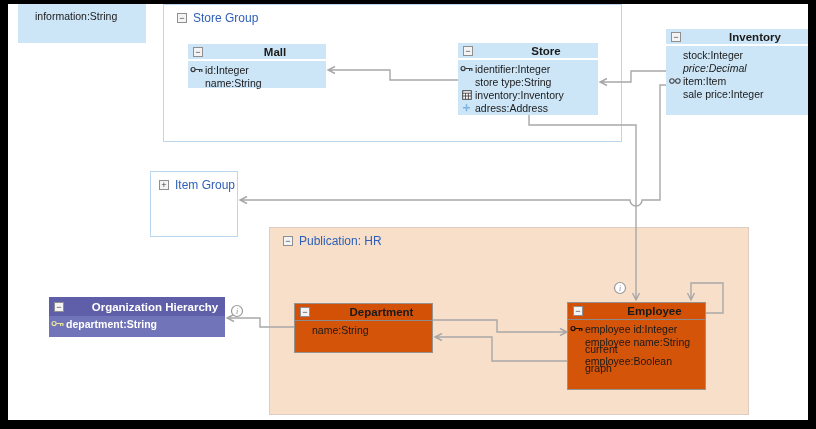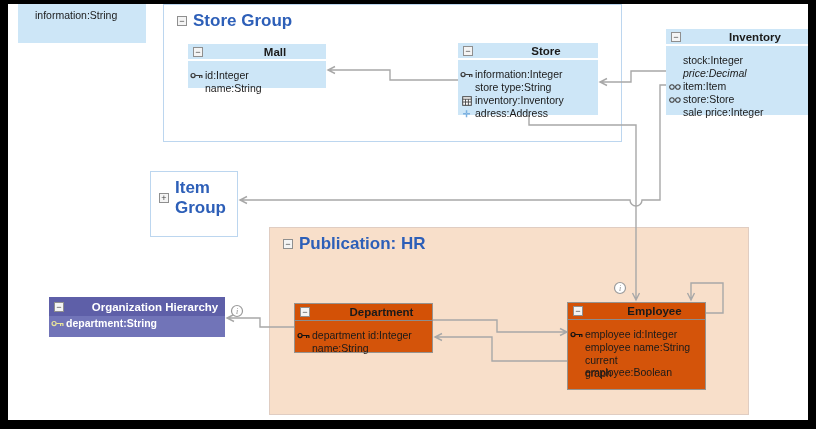--- a/index.html
+++ b/index.html
@@ -6,39 +6,39 @@
   body{
     width:816px;height:429px;background:#000;position:relative;
     font-family:"Liberation Sans", sans-serif;overflow:hidden;
   }
   #canvas{position:absolute;left:8px;top:4px;width:800px;height:416px;background:#fff;}
 
   
   .group{position:absolute;background:#fff;border:1px solid #bcd6ef;box-sizing:border-box;}
   .group.peach{background:#f8dfca;border:1px solid #e0cdc2;}
   .g-head{display:flex;align-items:center;gap:6px;padding:6px 0 0 13px;}
-  .g-title{color:#2d5fb8;font-weight:bold;font-size:17px;}
+  .g-title{color:#2d5fb8;font-weight:normal;font-size:12px;}
   .collapse{
     width:10px;height:10px;background:#f4f4f4;border:1px solid #8f8f8f;box-sizing:border-box;
     font-size:9px;line-height:8px;text-align:center;color:#444;display:inline-block;flex:0 0 auto;
   }
 
   
   .ent{position:absolute;box-sizing:border-box;font-size:10.5px;color:#1a1a1a;}
   .ent.blue{background:#cde6f7;}
   .ent.orange{background:#d4540a;border:1px solid #96938f;}
   .ent.purple{background:#7174b8;color:#fff;}
   .hdr{position:relative;height:16px;display:flex;align-items:center;justify-content:center;}
   .blue .hdr{border-bottom:2px solid #ffffff;height:15px;}
   .orange .hdr{border-bottom:1px solid #8d8d8d;background:#d35106;}
   .purple .hdr{background:#5e5fa8;height:19px;}
   .hdr .collapse{position:absolute;left:5px;top:50%;margin-top:-5px;}
   .e-title{font-weight:bold;font-size:11.5px;margin-left:36px;}
-  .bd{padding-top:8px;}
-  .row{display:flex;height:13px;}
+  .bd{padding-top:2px;}
+  .row{display:flex;align-items:center;height:13px;}
   .ic{width:17px;flex:0 0 17px;display:flex;align-items:center;justify-content:center;}
   .ic-key{color:#3a3a3a;}
   .orange .ic-key{color:#121212;}
   .purple .ic-key{color:#e8e49a;}
   .italic{font-style:italic;}
   .plusglyph{color:#7ab0e0;font-size:9px;font-weight:bold;}
 
   
   svg.wires{position:absolute;left:0;top:0;pointer-events:none;}
   .wire{stroke:#a8a8a8;stroke-width:1.4;fill:none;}
@@ -136,21 +136,21 @@
       <span class="e-title">Store</span>
     </div>
     <div class="bd">
       <div class="row">
         <span class="ic ic-key">
             <svg viewBox="0 0 16 10" width="14" height="9">
               <circle cx="3.5" cy="5" r="2.3" fill="none" stroke="currentColor" stroke-width="1.4"></circle>
               <path d="M6 5 H14 M11 5 v2.8 M13.6 5 v2.8" stroke="currentColor" stroke-width="1.4" fill="none"></path>
             </svg>
           </span>
-        <span>information:Integer</span>
+        <span>identifier:Integer</span>
       </div>
       <div class="row">
           <span class="ic"></span>
           <span>store type:String</span>
         </div>
       <div class="row">
         <span class="ic">
             <svg viewBox="0 0 10 10" width="10" height="10">
               <rect x="0.7" y="0.7" width="8.6" height="8.6" fill="#fff" stroke="#444" stroke-width="1"></rect>
               <path d="M0.7 3.2 H9.3 M0.7 6 H9.3 M3.5 3.2 V9.3 M6.4 3.2 V9.3" stroke="#444" stroke-width="0.9" fill="none"></path>
@@ -182,51 +182,33 @@
       <div class="row">
         <span class="ic">
             <svg viewBox="0 0 13 8" width="12" height="8">
               <circle cx="3.2" cy="4" r="2.5" fill="none" stroke="#444" stroke-width="1.2"></circle>
               <circle cx="9.6" cy="4" r="2.5" fill="none" stroke="#444" stroke-width="1.2"></circle>
             </svg>
           </span>
         <span>item:Item</span>
       </div>
       <div class="row">
-        <span class="ic">
-            <svg viewBox="0 0 13 8" width="12" height="8">
-              <circle cx="3.2" cy="4" r="2.5" fill="none" stroke="#444" stroke-width="1.2"></circle>
-              <circle cx="9.6" cy="4" r="2.5" fill="none" stroke="#444" stroke-width="1.2"></circle>
-            </svg>
-          </span>
-        <span>store:Store</span>
-      </div>
-      <div class="row">
           <span class="ic"></span>
           <span>sale price:Integer</span>
         </div>
     </div>
   </div>
 
   <div class="ent orange" style="left:286px;top:299px;width:139px;height:50px;">
     <div class="hdr">
       <span class="collapse">−</span>
       <span class="e-title">Department</span>
     </div>
     <div class="bd">
       <div class="row">
-        <span class="ic ic-key">
-            <svg viewBox="0 0 16 10" width="14" height="9">
-              <circle cx="3.5" cy="5" r="2.3" fill="none" stroke="currentColor" stroke-width="1.4"></circle>
-              <path d="M6 5 H14 M11 5 v2.8 M13.6 5 v2.8" stroke="currentColor" stroke-width="1.4" fill="none"></path>
-            </svg>
-          </span>
-        <span>department id:Integer</span>
-      </div>
-      <div class="row">
           <span class="ic"></span>
           <span>name:String</span>
         </div>
     </div>
   </div>
 
   <div class="ent orange" style="left:559px;top:298px;width:139px;height:88px;">
     <div class="hdr">
       <span class="collapse">−</span>
       <span class="e-title">Employee</span>

